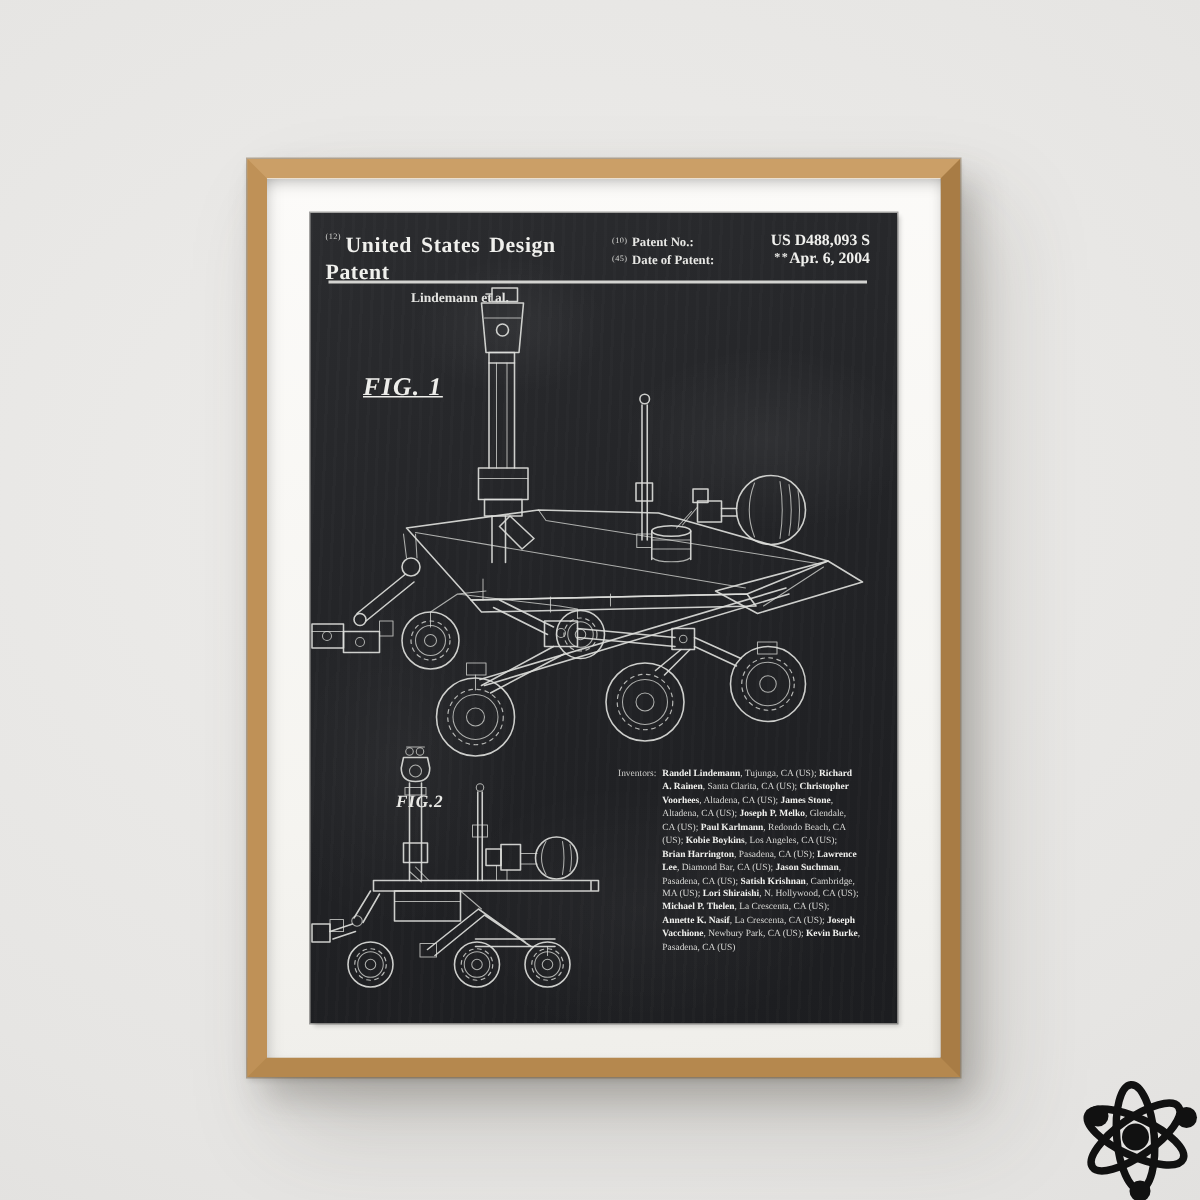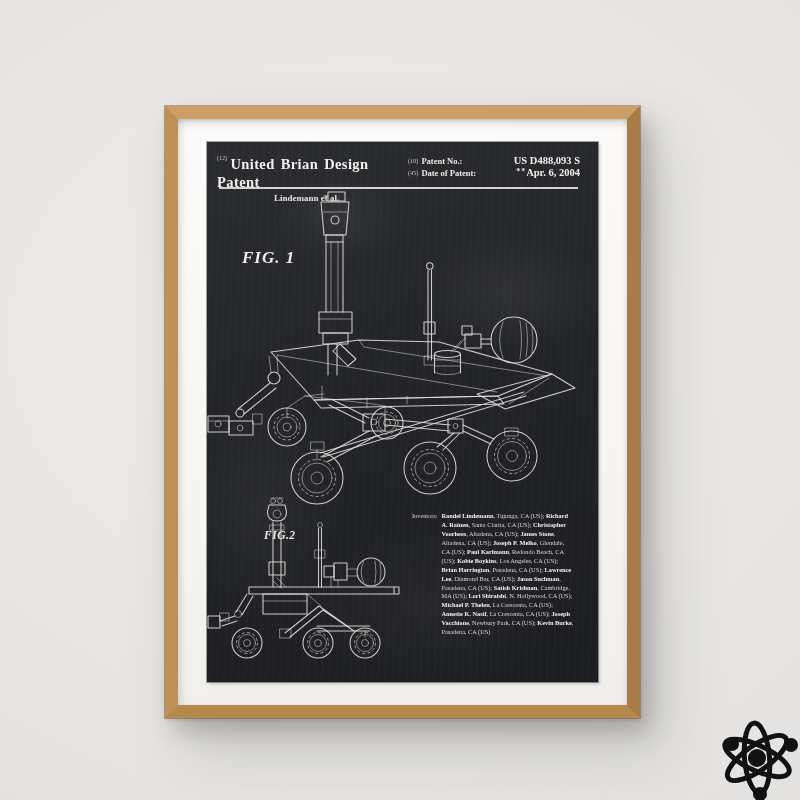--- a/index.html
+++ b/index.html
@@ -41,21 +41,21 @@
   .hdr-right{flex:1;padding-left:6px;}
   .hdr-row{display:flex;align-items:center;line-height:12px;}
   .hdr-row .lbl{font-size:8.5px;font-weight:bold;margin-left:3px;}
   .hdr-row .val{margin-left:auto;font-size:10.5px;font-weight:bold;color:#f0f0ed;}
   .stars{font-size:8px;font-weight:bold;margin-left:auto;letter-spacing:1px;position:relative;top:-1px;}
   .stars + .val{margin-left:0;}
   .hdr-rule{position:absolute;left:12px;right:20px;top:45px;height:2px;background:#e5e5e2;opacity:.9;}
 
   
   .fig1-label{position:absolute;left:35px;top:106px;font-size:17px;font-weight:bold;
-    font-style:italic;letter-spacing:1px;color:#ededea;}
+    font-style:italic;letter-spacing:1px;color:#ededea;text-decoration:underline;}
   .fig2-label{position:absolute;left:13px;top:387px;font-size:11.5px;font-weight:bold;
     font-style:italic;letter-spacing:.5px;color:#e9e9e6;margin-left:44px;}
 
   
   svg.drawings{position:absolute;inset:0;width:100%;height:100%;}
   .ln{fill:none;stroke:#dcddda;stroke-width:1.05;stroke-linecap:round;stroke-linejoin:round;opacity:.92;}
   .thin{stroke-width:.7;opacity:.75;}
   .dash{stroke-dasharray:2.5 3;stroke-width:.8;opacity:.8;}
 
   
@@ -69,21 +69,21 @@
 </style>
 </head>
 <body>
 
 <div class="poster-frame">
   <div class="mat">
     <div class="patent-print">
 
       <div class="hdr">
         <div class="hdr-left">
-          <span class="code">(12)</span><h1 class="doc-title">United Brian Design Patent</h1>
+          <span class="code">(12)</span><h1 class="doc-title">United States Design Patent</h1>
           <div class="author">Lindemann et al.</div>
         </div>
         <div class="hdr-right">
           <div class="hdr-row">
             <span class="code">(10)</span>
             <span class="lbl">Patent No.:</span>
             <span class="val">US D488,093 S</span>
           </div>
           <div class="hdr-row">
             <span class="code">(45)</span>

